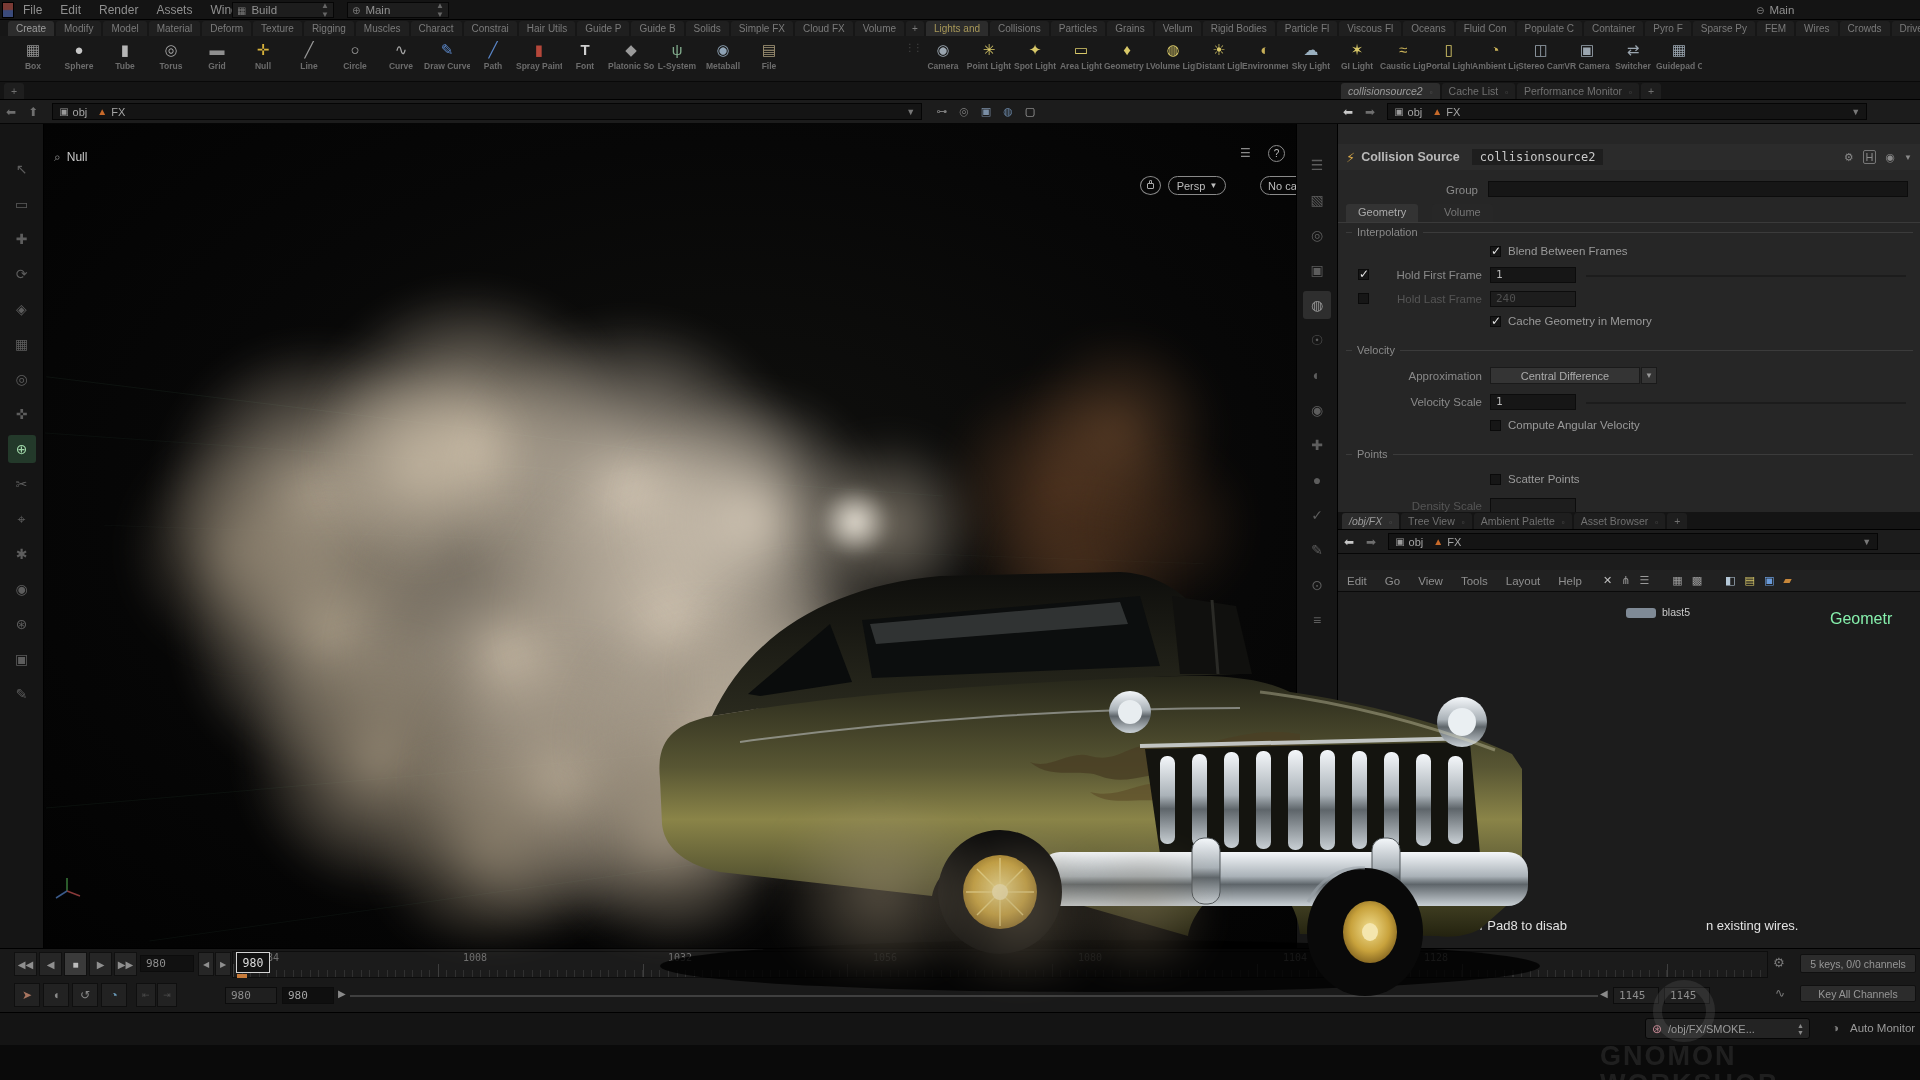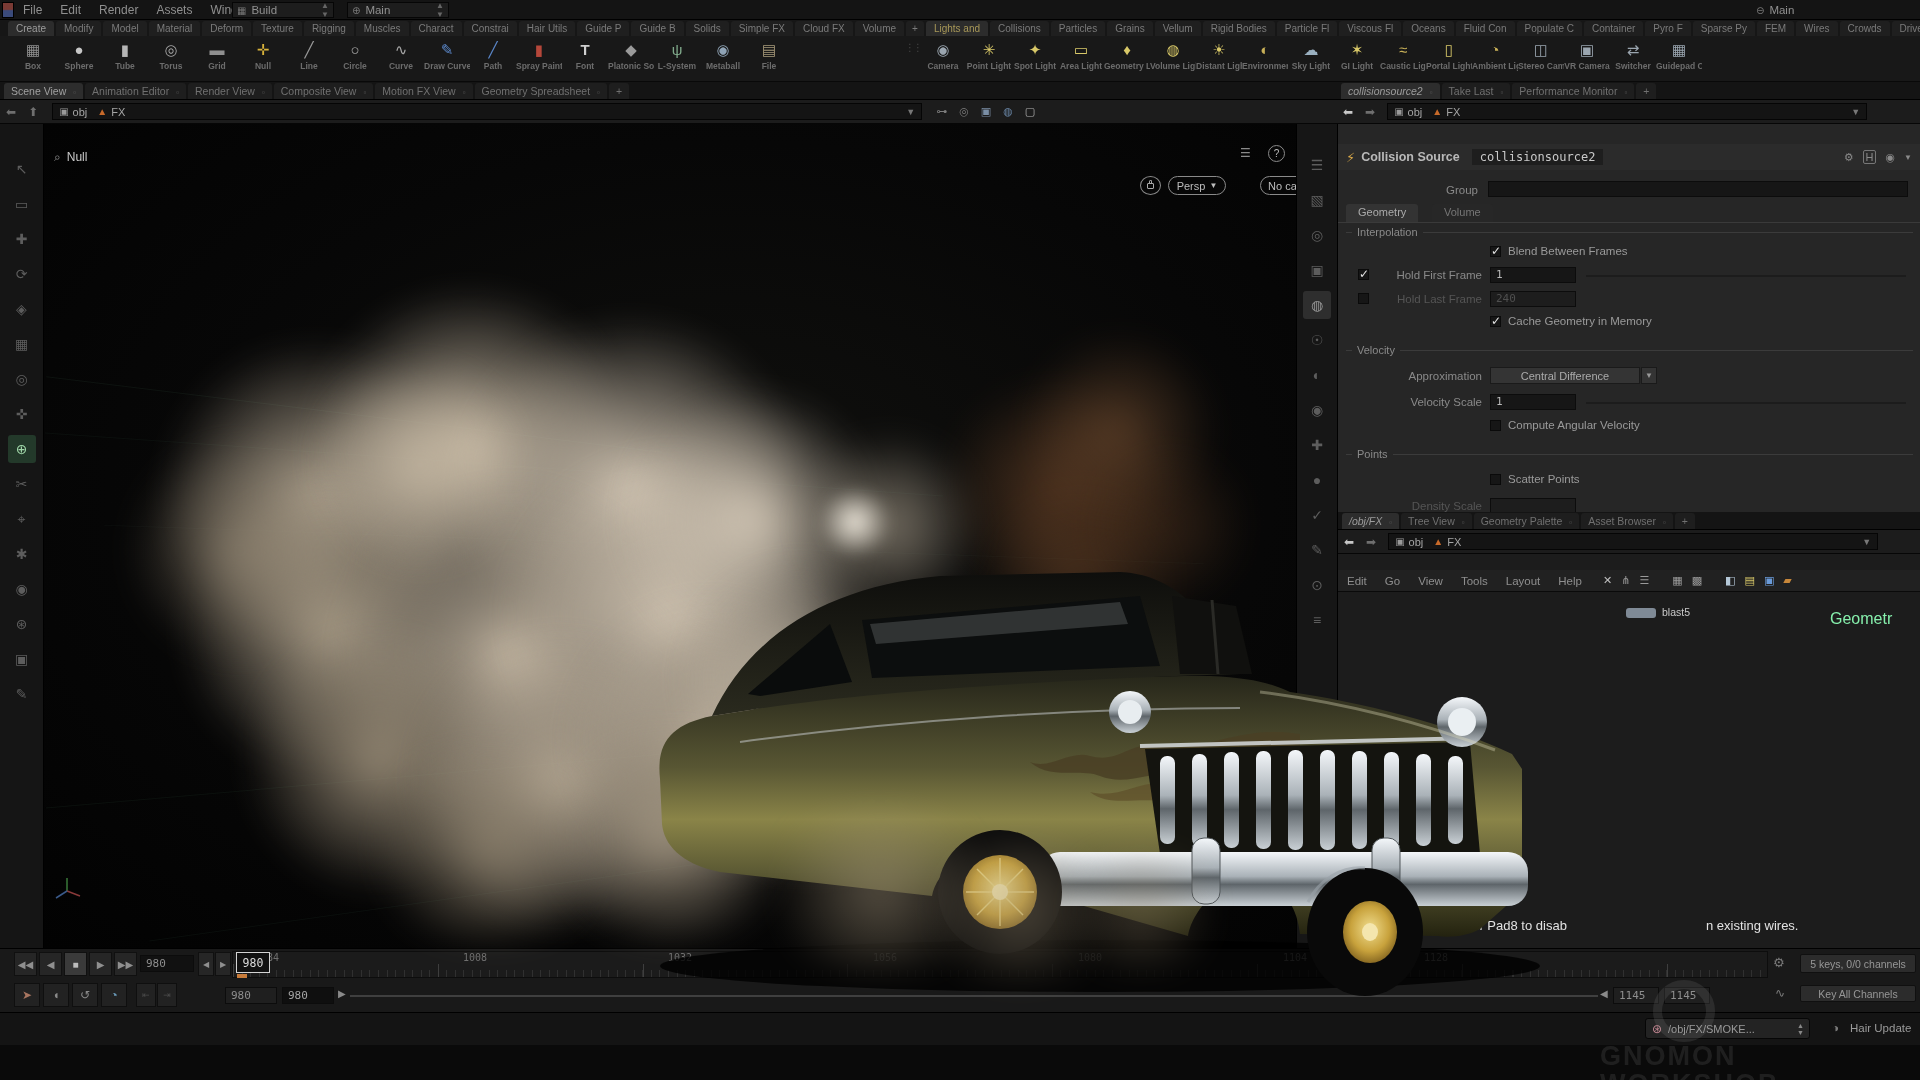--- a/index.html
+++ b/index.html
@@ -215,29 +215,20 @@
     <div id="tools-left">
       
     <span class="tool-cell"><span class="tool-glyph" style=";color:#8f8f8f">▦</span><span class="tool-label">Box</span></span><span class="tool-cell"><span class="tool-glyph" style=";color:#c7c7c7">●</span><span class="tool-label">Sphere</span></span><span class="tool-cell"><span class="tool-glyph" style=";color:#b5b5b5">▮</span><span class="tool-label">Tube</span></span><span class="tool-cell"><span class="tool-glyph" style=";color:#a5a5a5">◎</span><span class="tool-label">Torus</span></span><span class="tool-cell"><span class="tool-glyph" style=";color:#8f8f8f">▬</span><span class="tool-label">Grid</span></span><span class="tool-cell"><span class="tool-glyph" style=";color:#d8b23a">✛</span><span class="tool-label">Null</span></span><span class="tool-cell"><span class="tool-glyph" style=";color:#9a9a9a">╱</span><span class="tool-label">Line</span></span><span class="tool-cell"><span class="tool-glyph" style=";color:#a5a5a5">○</span><span class="tool-label">Circle</span></span><span class="tool-cell"><span class="tool-glyph" style=";color:#a5a5a5">∿</span><span class="tool-label">Curve</span></span><span class="tool-cell"><span class="tool-glyph" style=";color:#5a86c8">✎</span><span class="tool-label">Draw Curve</span></span><span class="tool-cell"><span class="tool-glyph" style=";color:#5a86c8">╱</span><span class="tool-label">Path</span></span><span class="tool-cell"><span class="tool-glyph" style=";color:#b5473a">▮</span><span class="tool-label">Spray Paint</span></span><span class="tool-cell"><span class="tool-glyph" style=";color:#cfcfcf;font-weight:bold">T</span><span class="tool-label">Font</span></span><span class="tool-cell"><span class="tool-glyph" style=";color:#9a9a9a">◆</span><span class="tool-label">Platonic Solids</span></span><span class="tool-cell"><span class="tool-glyph" style=";color:#7fa88a">ψ</span><span class="tool-label">L-System</span></span><span class="tool-cell"><span class="tool-glyph" style=";color:#8fa3b5">◉</span><span class="tool-label">Metaball</span></span><span class="tool-cell"><span class="tool-glyph" style=";color:#a89a7a">▤</span><span class="tool-label">File</span></span></div>
     <span class="shelf-divider">⋮⋮</span>
     <div id="tools-right">
       
     <span class="tool-cell"><span class="tool-glyph" style=";color:#9aa5af">◉</span><span class="tool-label">Camera</span></span><span class="tool-cell"><span class="tool-glyph" style=";color:#d8c868">✳</span><span class="tool-label">Point Light</span></span><span class="tool-cell"><span class="tool-glyph" style=";color:#d8c868">✦</span><span class="tool-label">Spot Light</span></span><span class="tool-cell"><span class="tool-glyph" style=";color:#d8c868">▭</span><span class="tool-label">Area Light</span></span><span class="tool-cell"><span class="tool-glyph" style=";color:#d8c868">♦</span><span class="tool-label">Geometry Light</span></span><span class="tool-cell"><span class="tool-glyph" style=";color:#d8c868">◍</span><span class="tool-label">Volume Light</span></span><span class="tool-cell"><span class="tool-glyph" style=";color:#d8c868">☀</span><span class="tool-label">Distant Light</span></span><span class="tool-cell"><span class="tool-glyph" style=";color:#c8b058">◐</span><span class="tool-label">Environment Light</span></span><span class="tool-cell"><span class="tool-glyph" style=";color:#9ab0c0">☁</span><span class="tool-label">Sky Light</span></span><span class="tool-cell"><span class="tool-glyph" style=";color:#d8c868">✶</span><span class="tool-label">GI Light</span></span><span class="tool-cell"><span class="tool-glyph" style=";color:#c8b058">≈</span><span class="tool-label">Caustic Light</span></span><span class="tool-cell"><span class="tool-glyph" style=";color:#d8c868">▯</span><span class="tool-label">Portal Light</span></span><span class="tool-cell"><span class="tool-glyph" style=";color:#c8b058">◔</span><span class="tool-label">Ambient Light</span></span><span class="tool-cell"><span class="tool-glyph" style=";color:#9aa5af">◫</span><span class="tool-label">Stereo Camera</span></span><span class="tool-cell"><span class="tool-glyph" style=";color:#9aa5af">▣</span><span class="tool-label">VR Camera</span></span><span class="tool-cell"><span class="tool-glyph" style=";color:#9aa5af">⇄</span><span class="tool-label">Switcher</span></span><span class="tool-cell"><span class="tool-glyph" style=";color:#9aa5af">▦</span><span class="tool-label">Guidepad Camera</span></span></div>
   </div>
 
   <div class="panetabs abs" style="left:0;top:82px;width:1337px">
-    <div style="display:flex">
-
-    <span class="pane-tab" style=";background:#2d2d2d;color:#a0a0a0">Scene View</span>
-        <span class="pane-tab">Animation Editor</span>
-        <span class="pane-tab">Render View</span>
-        <span class="pane-tab">Composite View</span>
-        <span class="pane-tab">Motion FX View</span>
-        <span class="pane-tab">Geometry Spreadsheet</span>
-      </div>
     <span class="pane-tab plus">+</span>
   </div>
   <div class="pathbar abs" style="left:0;top:100px;width:1337px;height:24px">
     <span class="nav-arrow">⬅</span>
     <span class="nav-arrow">⬆</span>
     <div class="path-field" style="width:870px;margin-left:8px">
       <span class="path-chip">
         <span class="pcicon" style="color:#999">▣</span>
         <span>obj</span>
       </span>
@@ -383,21 +374,21 @@
     <div class="checkbox" style="left:152px;top:350px"></div>
     <span class="cb-label" style="left:170px;top:349px">Scatter Points</span>
     <span class="prow-label dim" style="left:4px;top:376px">Density Scale</span>
     <div class="pfield dim" style="left:152px;top:374px;width:86px"></div>
   </div>
 
   <div class="panetabs abs" style="left:1337px;top:82px;width:583px">
     <div style="display:flex">
 
     <span class="pane-tab" style=";background:#2d2d2d;color:#9c9c9c;font-style:italic">collisionsource2</span>
-        <span class="pane-tab">Take Last</span>
+        <span class="pane-tab">Cache List</span>
         <span class="pane-tab">Performance Monitor</span>
       </div>
     <span class="pane-tab plus">+</span>
   </div>
   <div class="pathbar abs" style="left:1337px;top:100px;width:583px;height:24px">
     <span class="nav-arrow bright">⬅</span>
     <span class="nav-arrow">➡</span>
     <div class="path-field" style="width:480px;margin-left:6px">
       <span class="path-chip">
         <span class="pcicon" style="color:#999">▣</span>
@@ -410,21 +401,21 @@
       <span class="caret">▼</span>
     </div>
   </div>
 
   <div id="network-pane" class="abs">
     <div class="panetabs" style="width:583px">
       <div style="display:flex">
 
       <span class="pane-tab" style=";background:#2d2d2d;color:#9c9c9c;font-style:italic">/obj/FX</span>
           <span class="pane-tab">Tree View</span>
-          <span class="pane-tab">Geometry Palette</span>
+          <span class="pane-tab">Ambient Palette</span>
           <span class="pane-tab">Asset Browser</span>
         </div>
       <span class="pane-tab plus">+</span>
     </div>
     <div class="pathbar" style="width:583px;height:24px">
       <span class="nav-arrow bright">⬅</span>
       <span class="nav-arrow">➡</span>
       <div class="path-field" style="width:490px;margin-left:6px">
         <span class="path-chip">
           <span class="pcicon" style="color:#999">▣</span>
@@ -519,21 +510,21 @@
     <div class="pb-btn" style="left:1800px;top:36px;width:116px;height:17px;line-height:16px">Key All Channels</div>
   </div>
 
   <div id="statusbar" class="abs">
     <div id="simcombo">
       <span style="color:#c88a96;font-size:12px;margin:0 6px">⊛</span>
       <span>/obj/FX/SMOKE...</span>
       <span style="margin-left:auto;margin-right:5px;font-size:7px;color:#888">▲<br>▼</span>
     </div>
     <span class="abs" style="left:1832px;top:8px;color:#7a7a7a;font-size:12px">◑</span>
-    <span class="abs" style="left:1850px;top:9px;color:#9a9a9a;font-size:11.5px">Hair Update</span>
+    <span class="abs" style="left:1850px;top:9px;color:#9a9a9a;font-size:11.5px">Auto Monitor</span>
   </div>
   <div id="bottomfill" class="abs"></div>
 
   <div id="render-overlay" class="abs">
 
     <div class="puff" style="left:150px;top:330px;width:330px;height:330px;opacity:.85;background:radial-gradient(circle,#c6b8a2 0%,rgba(198,184,162,0) 66%)"></div>
     <div class="puff" style="left:290px;top:280px;width:360px;height:340px;opacity:.95;background:radial-gradient(circle,#d2c4ae 0%,rgba(210,196,174,0) 66%)"></div>
     <div class="puff" style="left:440px;top:310px;width:380px;height:360px;opacity:.95;background:radial-gradient(circle,#dccfbc 0%,rgba(220,207,188,0) 66%)"></div>
     <div class="puff" style="left:170px;top:470px;width:320px;height:320px;opacity:.9;background:radial-gradient(circle,#b9ab94 0%,rgba(185,171,148,0) 66%)"></div>
     <div class="puff" style="left:320px;top:470px;width:380px;height:370px;opacity:.95;background:radial-gradient(circle,#cfc1ac 0%,rgba(207,193,172,0) 66%)"></div>

